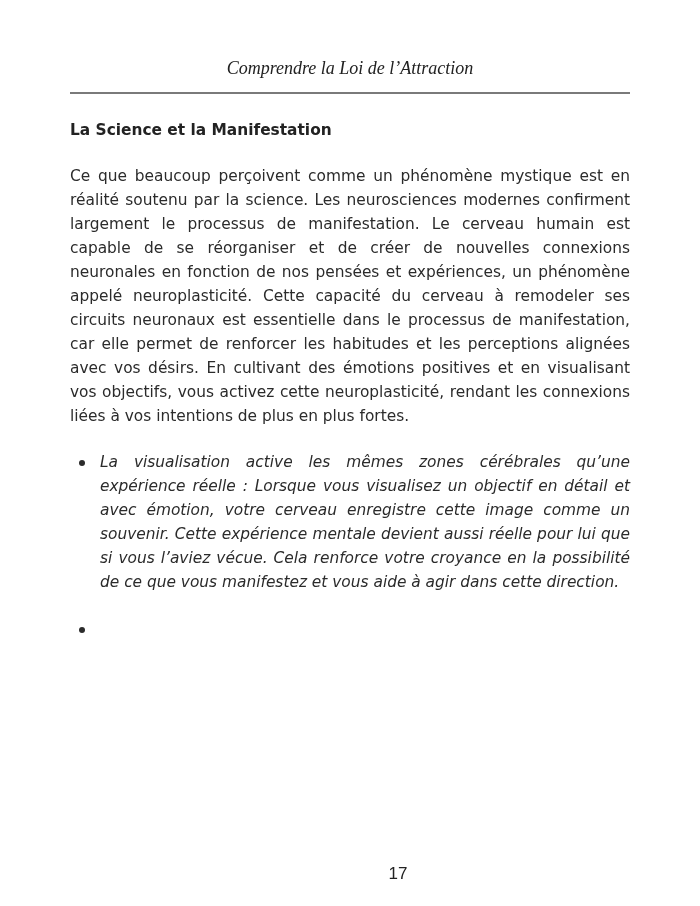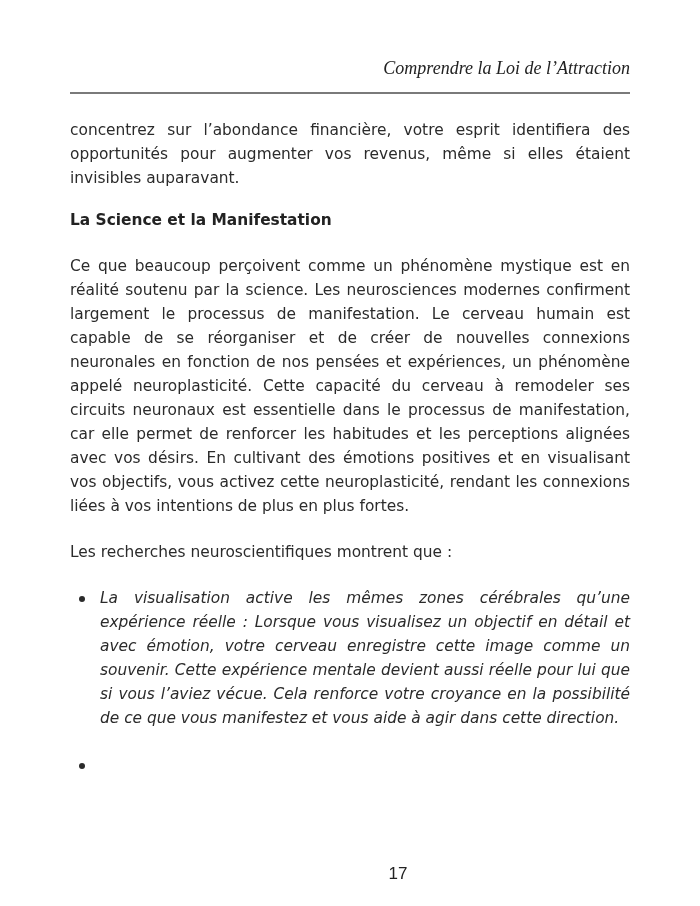--- a/index.html
+++ b/index.html
@@ -12,21 +12,21 @@
       height: 906px;
       position: relative;
       overflow: hidden;
       color: #2a2a2a;
     }
     .header {
       position: absolute;
       left: 70px;
       top: 58px;
       width: 560px;
-      text-align: right;
+      text-align: center;
       font-family: "Liberation Serif", "DejaVu Serif", serif;
       font-style: italic;
       font-size: 18px;
       color: #222;
     }
     .header-rule {
       position: absolute;
       left: 70px;
       top: 92px;
       width: 560px;
@@ -96,24 +96,22 @@
       padding-left: 48px;
     }
   </style>
 </head>
 <body>
 
 <div class="header">Comprendre la Loi de l’Attraction</div>
 <div class="header-rule"></div>
 
 <div class="content">
-  <p class="para-intro">concentrez sur l’abondance financière, votre esprit identifiera des opportunités pour augmenter vos revenus, même si elles étaient invisibles auparavant.</p>
   <p class="section-title">La Science et la Manifestation</p>
   <p class="para-body">Ce que beaucoup perçoivent comme un phénomène mystique est en réalité soutenu par la science. Les neurosciences modernes confirment largement le processus de manifestation. Le cerveau humain est capable de se réorganiser et de créer de nouvelles connexions neuronales en fonction de nos pensées et expériences, un phénomène appelé neuroplasticité. Cette capacité du cerveau à remodeler ses circuits neuronaux est essentielle dans le processus de manifestation, car elle permet de renforcer les habitudes et les perceptions alignées avec vos désirs. En cultivant des émotions positives et en visualisant vos objectifs, vous activez cette neuroplasticité, rendant les connexions liées à vos intentions de plus en plus fortes.</p>
-  <p class="para-lead">Les recherches neuroscientifiques montrent que :</p>
   <ul class="bullets">
     <li>
       <span class="bullet"></span>
       <span>La visualisation active les mêmes zones cérébrales qu’une expérience réelle : Lorsque vous visualisez un objectif en détail et avec émotion, votre cerveau enregistre cette image comme un souvenir. Cette expérience mentale devient aussi réelle pour lui que si vous l’aviez vécue. Cela renforce votre croyance en la possibilité de ce que vous manifestez et vous aide à agir dans cette direction.</span>
     </li>
     <li>
       <span class="bullet"></span>
     </li>
   </ul>
 </div>

